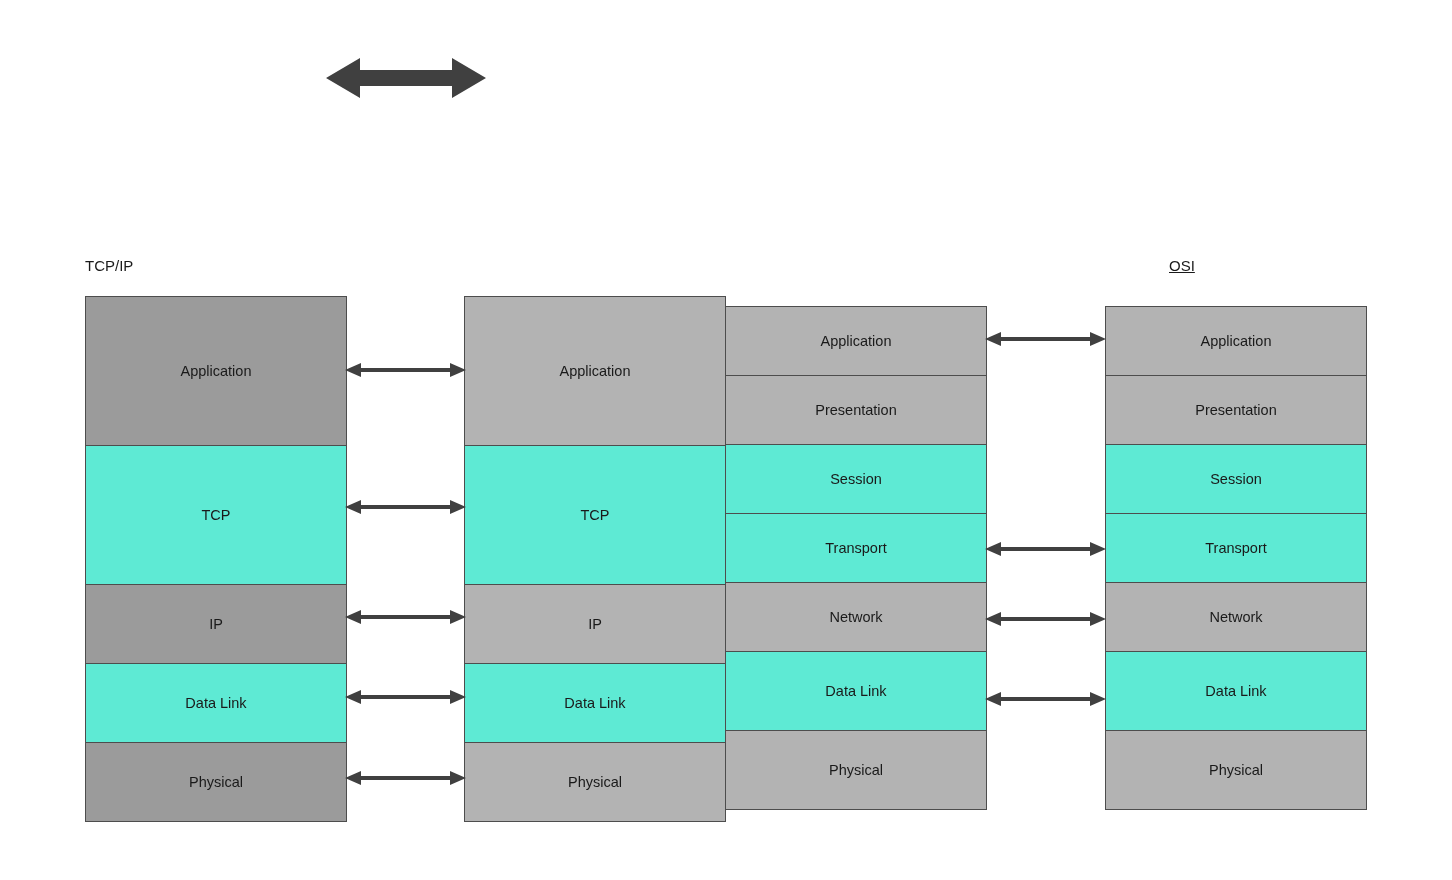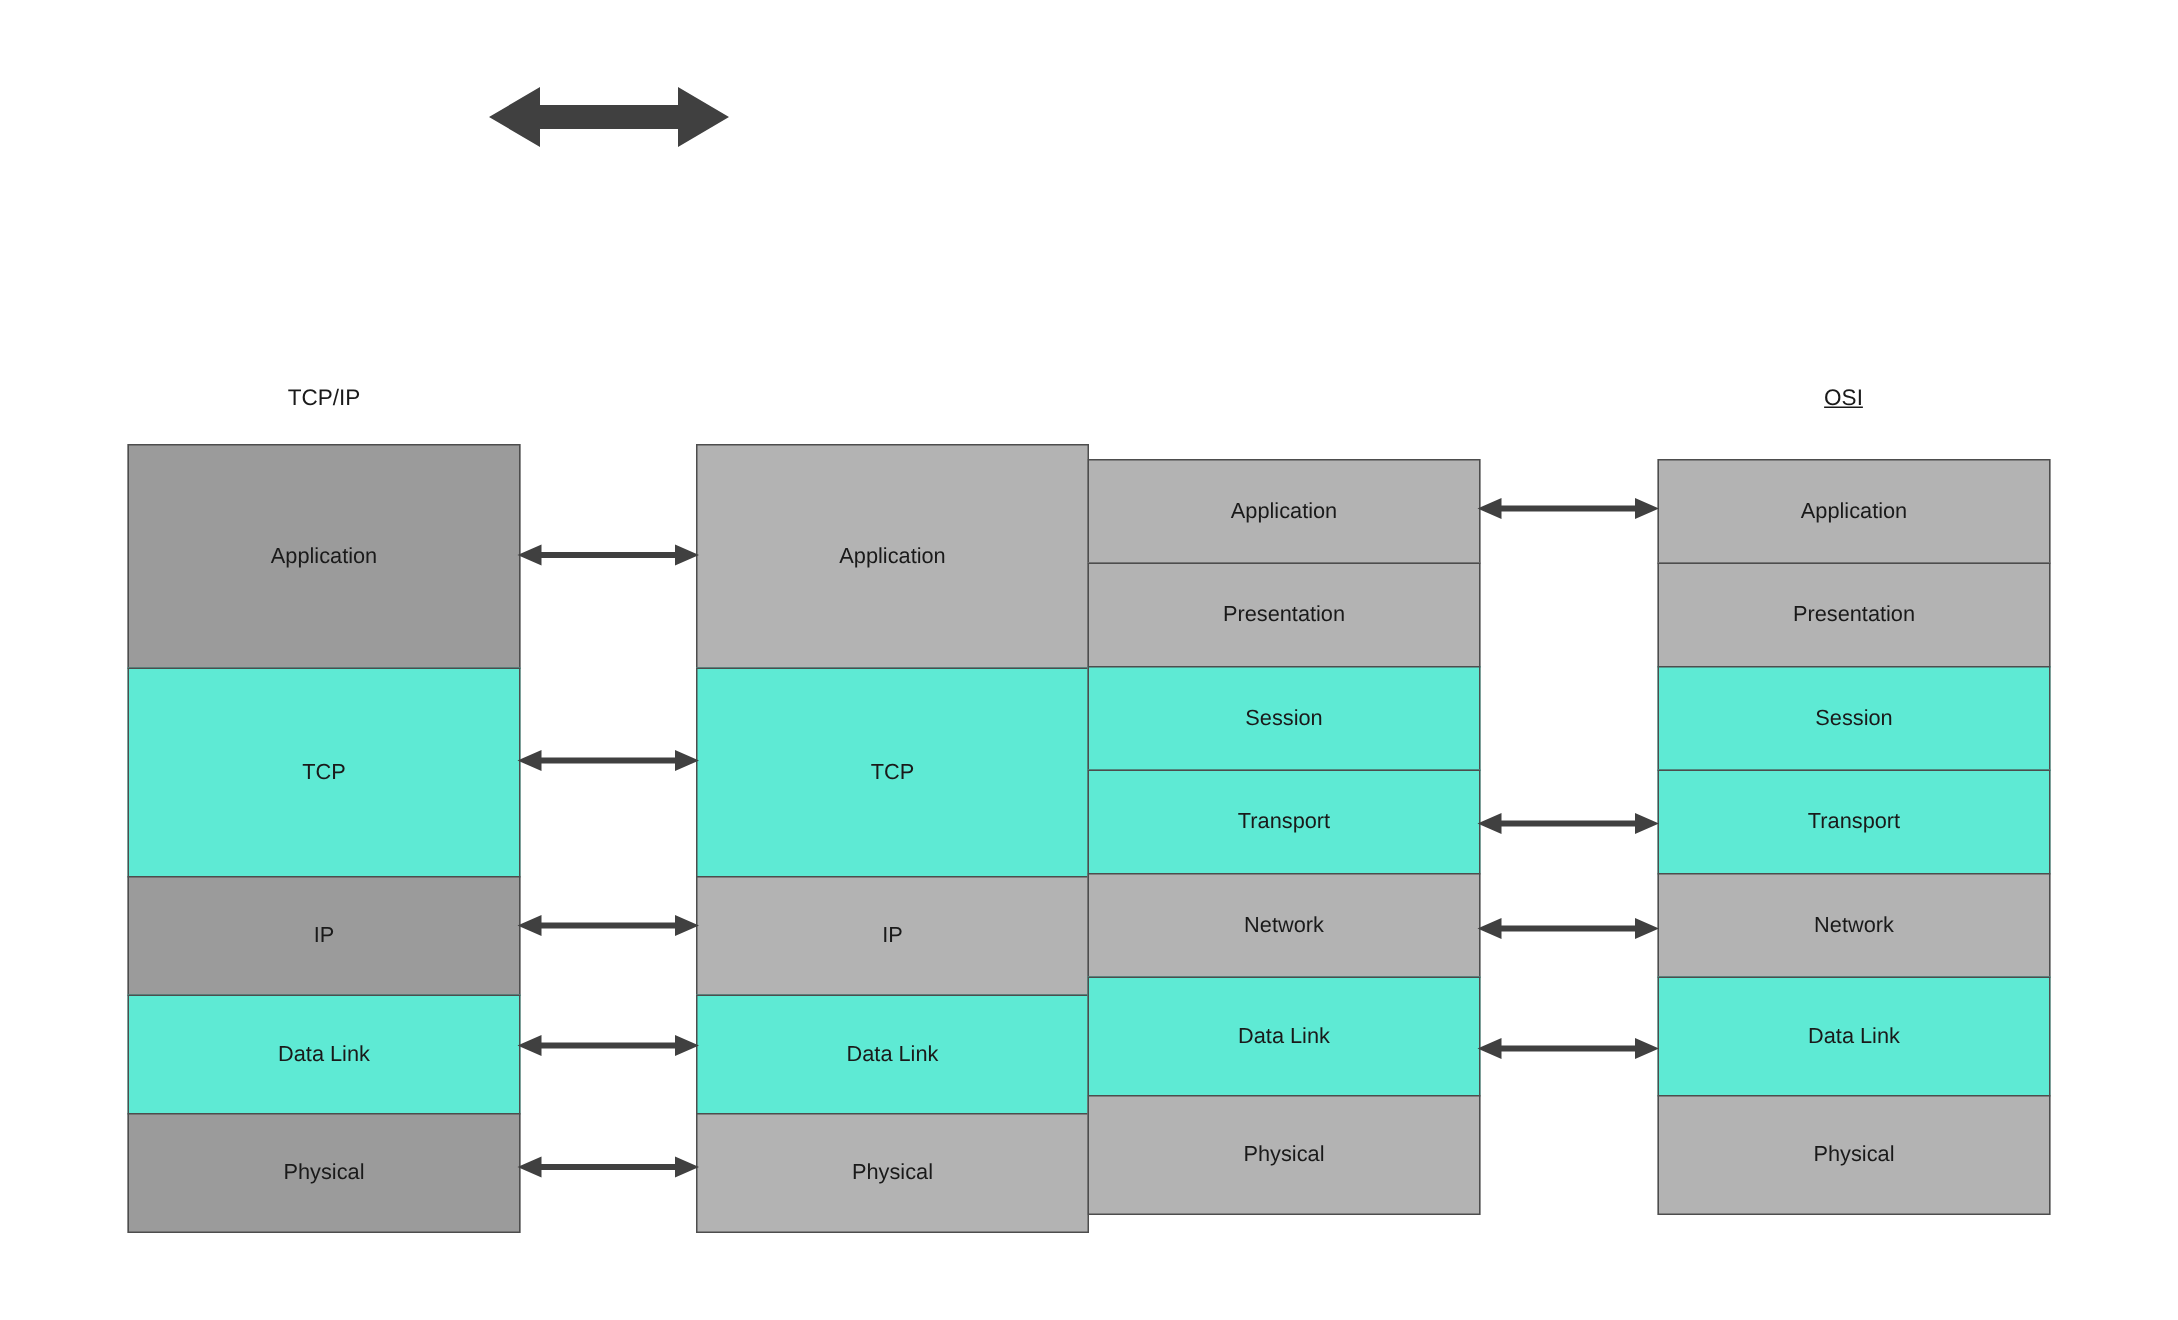--- a/index.html
+++ b/index.html
@@ -28,26 +28,26 @@
     top: 54px;
     width: 160px;
     height: 48px;
   }
 
   
   .col-title {
     position: absolute;
     font-size: 15px;
     color: #1a1a1a;
-    text-align: center;
+    text-align: left;
     white-space: nowrap;
   }
   #title-tcpip { left: 85px; top: 257px; width: 262px; }
   #title-gateway { left: 464px; top: 257px; width: 523px; }
-  #title-osi { left: 1098px; top: 257px; width: 262px; text-decoration: underline; }
+  #title-osi { left: 1169px; top: 257px; width: 262px; text-decoration: underline; }
 
   
   .stack {
     position: absolute;
     box-sizing: border-box;
   }
   .layer {
     box-sizing: border-box;
     border: 1px solid #4d4d4d;
     display: flex;

